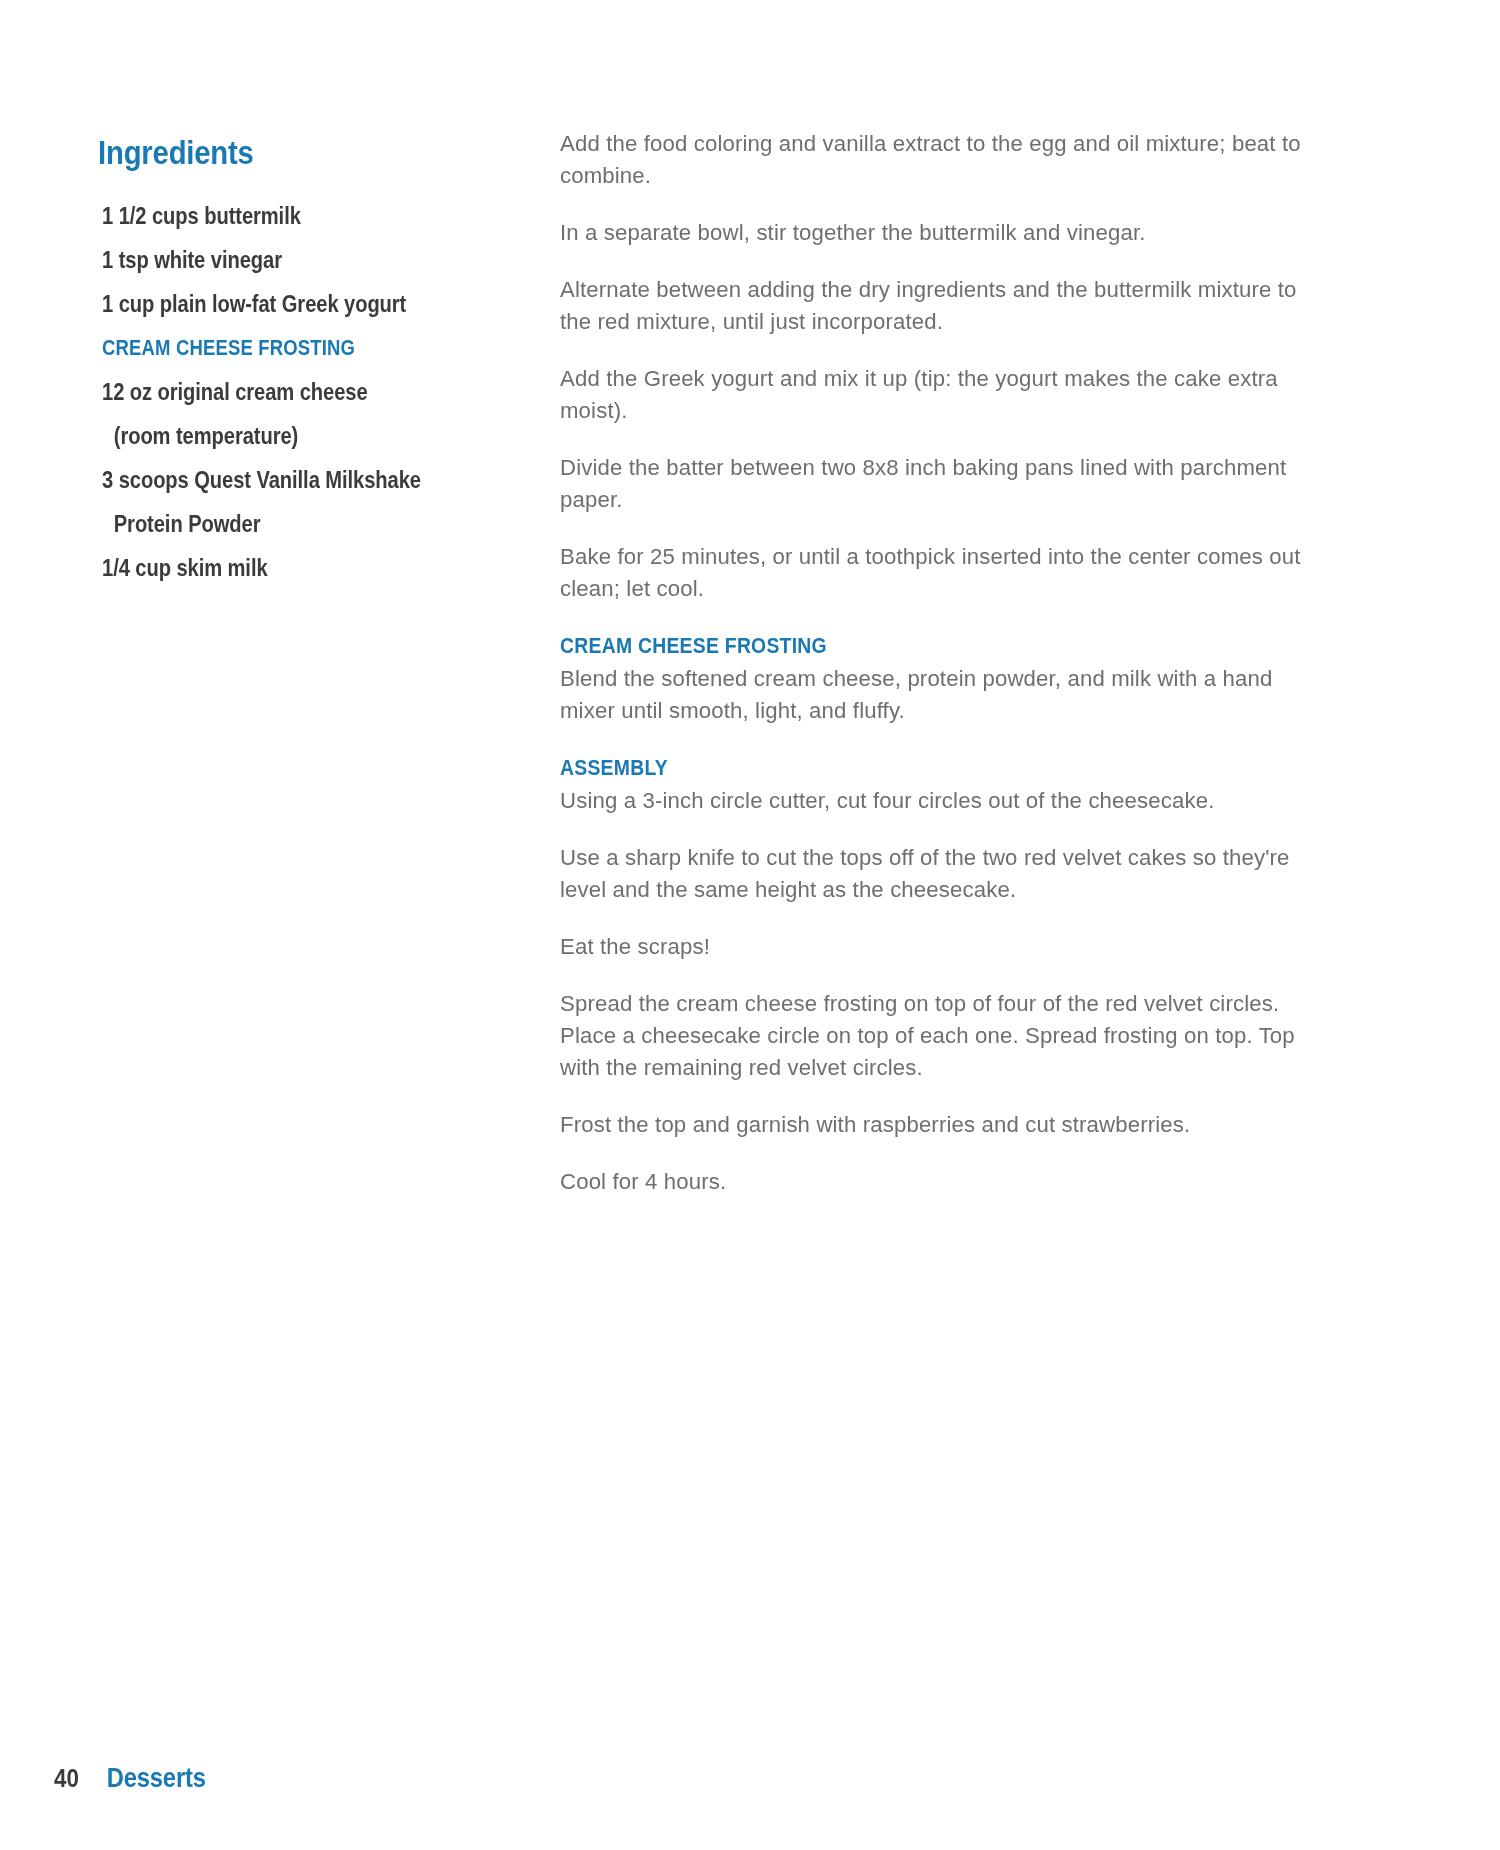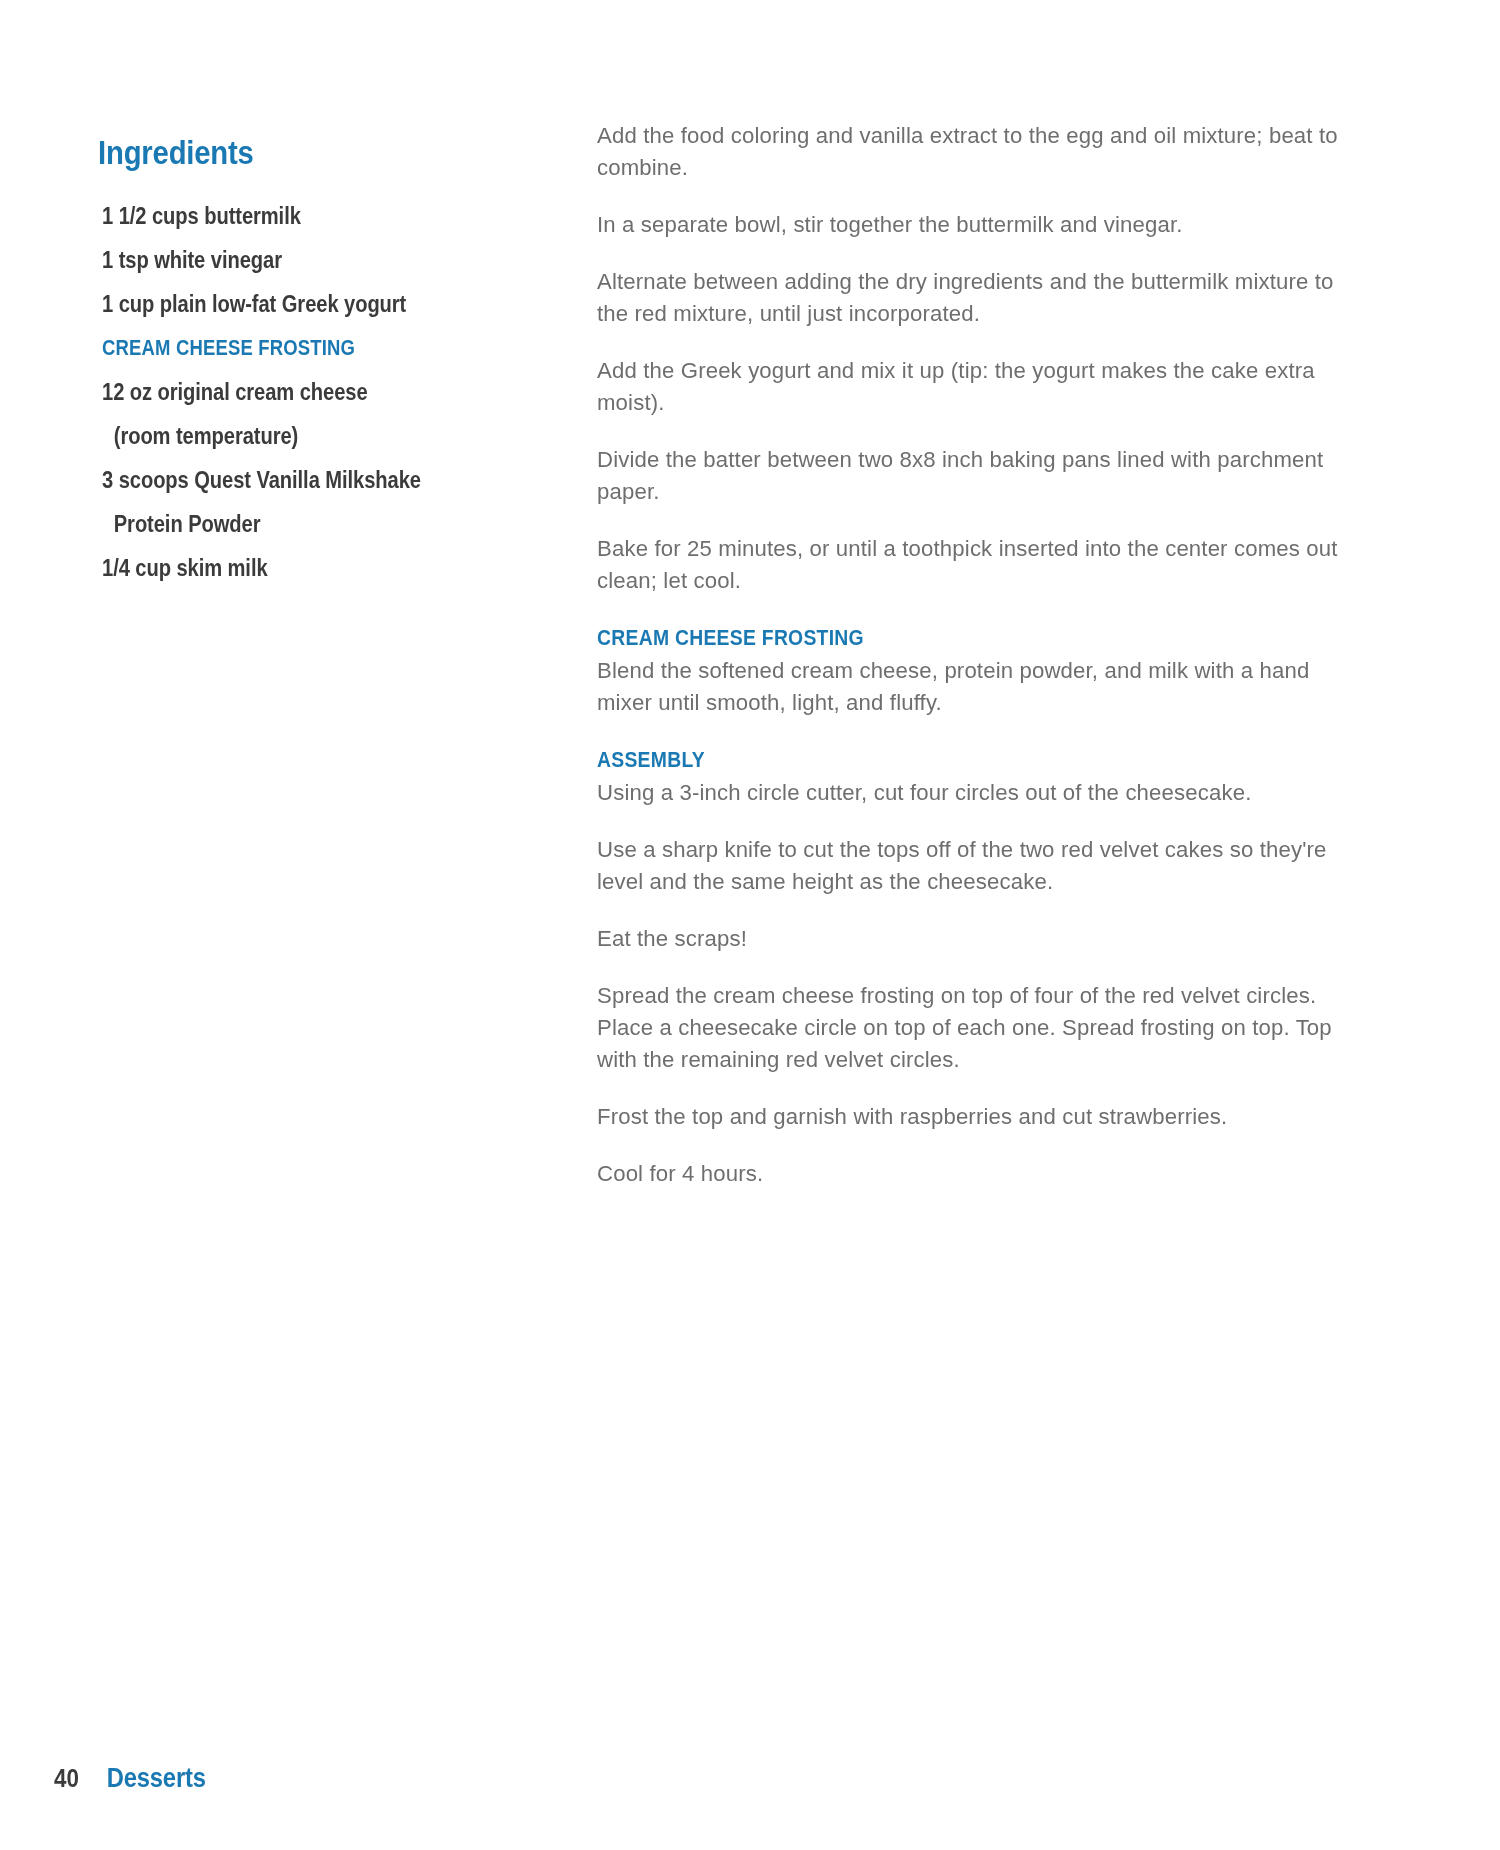--- a/index.html
+++ b/index.html
@@ -55,23 +55,22 @@
   .ing-item.section {
     color: #1a79b3;
     font-size: 22px;
     letter-spacing: 0.2px;
   }
 
   
   .col-right {
     position: absolute;
     left: 560px;
-    top: 120px;
+    top: 128px;
     width: 780px;
-    margin-left: 37px;
   }
   .step {
     color: #6e6e6e;
     font-family: "Liberation Sans", sans-serif;
     font-weight: 300;
     font-size: 22.5px;
     line-height: 32px;
     letter-spacing: 0.15px;
     margin: 0 0 25px 0;
     transform: scaleX(0.985);

